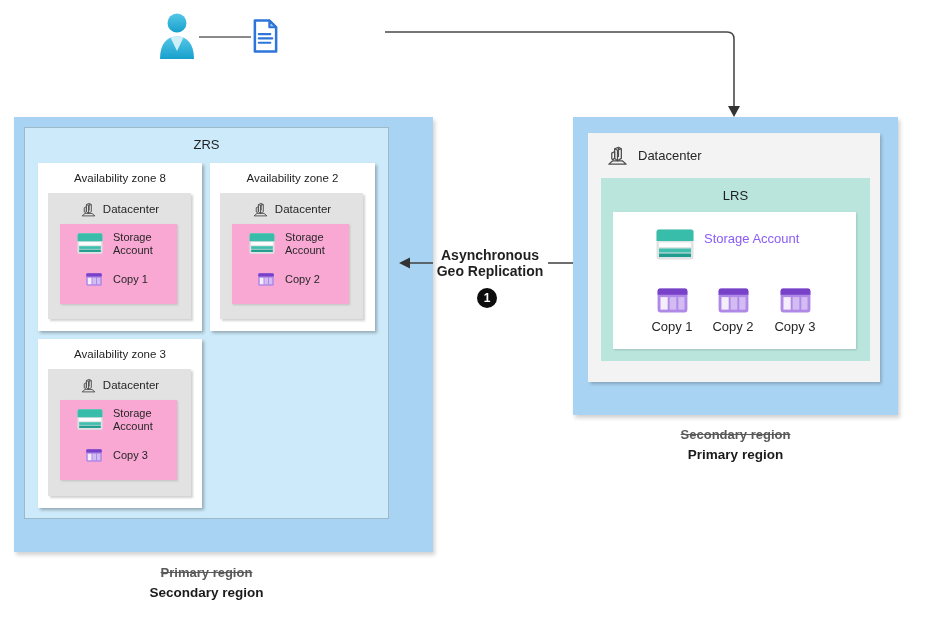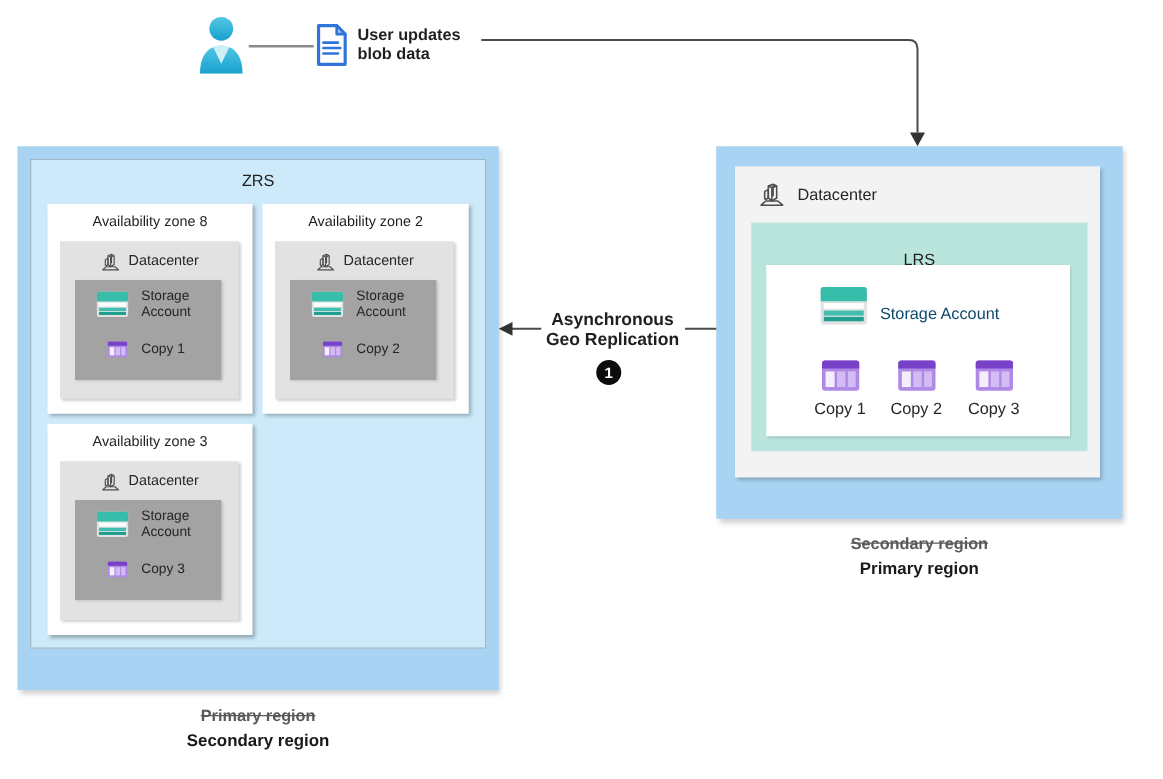--- a/index.html
+++ b/index.html
@@ -11,53 +11,53 @@
   .person-icon { position:absolute; left:157px; top:12px; width:40px; height:47px; }
   .doc-icon { position:absolute; left:251px; top:17px; width:29px; height:38px; }
   .user-text { position:absolute; left:286px; top:20px; font-size:13px; font-weight:bold; line-height:15px; color:#1f1f1f; }
   .user-text span { display:block; }
 
   
   .connectors { position:absolute; left:0; top:0; width:930px; height:623px; pointer-events:none; z-index:6; }
 
   
   .region { position:absolute; background:#a9d3f2; box-shadow:2px 3px 4px rgba(0,0,0,.18); }
-  .region-left  { left:14px; top:117px; width:385px; height:435px; }
+  .region-left  { left:14px; top:117px; width:419px; height:435px; }
   .region-right { left:573px; top:117px; width:325px; height:298px; }
 
   
   .zrs-box { position:absolute; left:10px; top:10px; width:365px; height:392px; background:#cdeafa; border:1px solid #9db8c6; }
   .zrs-label { display:block; text-align:center; padding-top:9px; font-size:13px; color:#1f1f1f; }
   .zone-card { position:absolute; width:164px; height:168px; background:#fff; box-shadow:2px 2px 3px rgba(0,0,0,.28); }
   .zone-1 { left:13px;  top:35px; }
   .zone-2 { left:185px; top:35px; width:165px; }
   .zone-3 { left:13px;  top:211px; height:169px; }
   .zone-title { display:block; text-align:center; margin-top:9px; font-size:11.5px; color:#1f1f1f; }
   .zone-dc { position:absolute; left:10px; top:30px; width:143px; height:126px; background:#e2e2e2; box-shadow:1.5px 1.5px 2px rgba(0,0,0,.18); }
   .zone-3 .zone-dc { height:127px; }
   .dc-header { display:flex; align-items:center; justify-content:center; gap:6px; height:26px; margin-top:3px; }
   .dc-header .bld { width:17px; height:17px; }
   .dc-header .dc-label { font-size:11.5px; color:#262626; }
-  .zone-inner { position:absolute; left:12px; top:31px; width:117px; height:80px; background:#a3a3a3; box-shadow:1px 1px 2px rgba(0,0,0,.15); }
+  .zone-inner { position:absolute; left:12px; top:31px; width:117px; height:80px; background:#f9a8d4; box-shadow:1px 1px 2px rgba(0,0,0,.15); }
   .zi-storage-icon { position:absolute; left:17px; top:9px; width:26px; height:21px; }
   .zi-storage-text { position:absolute; left:53px; top:7px; font-size:11px; line-height:13px; color:#262626; }
   .zi-storage-text span { display:block; }
   .zi-copy-icon { position:absolute; left:26px; top:49px; width:16px; height:13px; }
   .zi-copy-text { position:absolute; left:53px; top:49px; font-size:11px; color:#262626; }
 
   
   .dc-box { position:absolute; left:15px; top:16px; width:292px; height:249px; background:#f3f3f3; box-shadow:1.5px 2px 3px rgba(0,0,0,.22); }
   .dc-box-header { display:flex; align-items:center; gap:9px; padding:10px 0 0 18px; }
   .dc-box-header .bld { width:23px; height:25px; }
   .dc-box-header .dc-label { font-size:13px; color:#262626; }
   .lrs-box { position:absolute; left:13px; top:45px; width:269px; height:183px; background:#b9e5dc; }
-  .lrs-label { display:block; text-align:center; padding-top:22px; font-size:13px; color:#1f1f1f; }
+  .lrs-label { display:block; text-align:center; padding-top:10px; font-size:13px; color:#1f1f1f; }
   .lrs-card { position:absolute; left:12px; top:34px; width:243px; height:137px; background:#fff; box-shadow:1px 1px 2px rgba(0,0,0,.15); }
   .lc-storage-icon { position:absolute; left:43px; top:17px; width:38px; height:31px; }
-  .lc-storage-text { position:absolute; left:91px; top:31px; font-size:13px; color:#0c4a6e; }
+  .lc-storage-text { position:absolute; left:91px; top:19px; font-size:13px; color:#8b5cf6; }
   .copy-col { position:absolute; top:76px; width:52px; text-align:center; }
   .copy-col .cp { width:31px; height:25px; display:block; margin:0 auto; }
   .copy-col .cp-label { display:block; margin-top:6px; font-size:13px; color:#262626; }
   .copy-col-1 { left:33px; } .copy-col-2 { left:94px; } .copy-col-3 { left:156px; }
 
   
   .repl-text { position:absolute; left:420px; top:247px; width:140px; text-align:center; font-size:14px; font-weight:bold; line-height:16px; color:#1f1f1f; z-index:7; }
   .repl-text span { display:block; }
   .step-badge { position:absolute; left:477px; top:288px; width:20px; height:20px; border-radius:50%; background:#0d0d0d; color:#fff; font-size:12px; font-weight:bold; display:flex; align-items:center; justify-content:center; z-index:7; }
 
@@ -97,24 +97,20 @@
   <svg class="doc-icon" viewBox="0 0 30 38">
     <path d="M4 3 H19 L26 10 V35 H4 Z" fill="#ffffff" stroke="#2e74d9" stroke-width="2.6" stroke-linejoin="round"></path>
     <path d="M19 3 V10 H26 Z" fill="#a9c8f0" stroke="#2e74d9" stroke-width="2.2" stroke-linejoin="round"></path>
     <g stroke="#2e74d9" stroke-width="2.2" stroke-linecap="round">
       <line x1="8" y1="17" x2="20" y2="17"></line>
       <line x1="8" y1="21.5" x2="22" y2="21.5"></line>
       <line x1="8" y1="26" x2="20" y2="26"></line>
     </g>
   </svg>
 
-  <div class="user-text">
-    <span>User updates</span>
-    <span>blob data</span>
-  </div>
 
   <div class="region region-left">
     <div class="zrs-box">
       <span class="zrs-label">ZRS</span>
 
       <div class="zone-card zone-1">
         <span class="zone-title">Availability zone 8</span>
         <div class="zone-dc">
           <div class="dc-header">
             <svg class="bld" viewBox="0 0 24 24" fill="none" stroke="#4d4d4d" stroke-width="1.3" stroke-linejoin="round">

